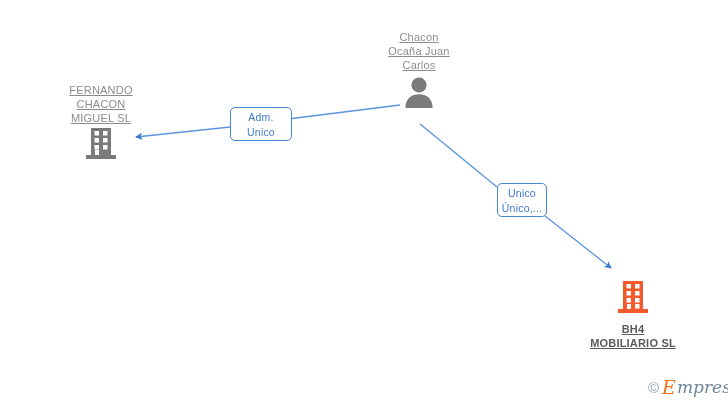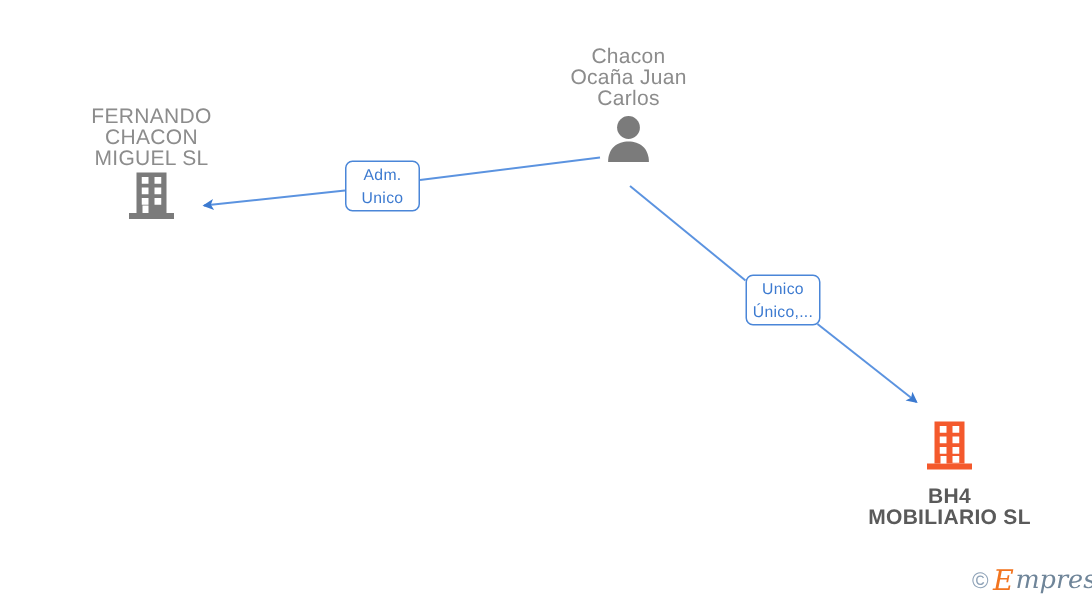--- a/index.html
+++ b/index.html
@@ -22,24 +22,25 @@
     left: 0;
     top: 0;
     width: 728px;
     height: 400px;
   }
   .node {
     position: absolute;
     text-align: center;
   }
   .node-label {
-    font-size: 14px;
+    font-size: 11px;
     line-height: 14px;
     letter-spacing: 0.2px;
     white-space: pre-line;
+    text-decoration: underline;
   }
   .label-gray {
     color: #8c8c8c;
   }
   .label-dark {
     color: #5a5a5a;
     font-weight: bold;
   }
   .label-person {
     color: #8c8c8c;
@@ -108,21 +109,21 @@
 
     <path d="M400,105 L280,120" stroke="#5b93e0" stroke-width="1.3" fill="none"></path>
 
     <path d="M230,127 L136,137" stroke="#5b93e0" stroke-width="1.3" fill="none" marker-end="url(#arrow-end)"></path>
 
     <path d="M420,124 L497,187" stroke="#5b93e0" stroke-width="1.3" fill="none"></path>
 
     <path d="M545,216 L611,268" stroke="#5b93e0" stroke-width="1.3" fill="none" marker-end="url(#arrow-end)"></path>
   </svg>
 
-  <div class="node" style="left:42px; top:70px; width:118px;">
+  <div class="node" style="left:42px; top:83px; width:118px;">
     <div class="node-label label-gray">FERNANDO
 CHACON
 MIGUEL  SL</div>
     <span class="icon-wrap">
       <svg width="34" height="36" viewBox="0 0 34 36">
         <rect x="7" y="3" width="20" height="27" fill="#7b7b7b"></rect>
         <rect x="2" y="30" width="30" height="4" fill="#7b7b7b"></rect>
         <rect x="10.5" y="6" width="4.5" height="4.5" fill="#ffffff"></rect>
         <rect x="19" y="6" width="4.5" height="4.5" fill="#ffffff"></rect>
         <rect x="10.5" y="13" width="4.5" height="4.5" fill="#ffffff"></rect>
@@ -158,21 +159,21 @@
         <rect x="10.5" y="20" width="4.5" height="4.5" fill="#ffffff"></rect>
         <rect x="19" y="20" width="4.5" height="4.5" fill="#ffffff"></rect>
         <rect x="11" y="26" width="4" height="5" fill="#ffffff"></rect>
         <rect x="19" y="26" width="4.5" height="4.5" fill="#ffffff"></rect>
       </svg>
     </span>
     <div class="node-label label-dark" style="margin-top:3px;">BH4
 MOBILIARIO SL</div>
   </div>
 
-  <div class="edge-label" style="left:230px; top:107px; width:50px; height:34px;">Adm.
+  <div class="edge-label" style="left:230px; top:107px; width:62px; height:34px;">Adm.
 Unico</div>
 
   <div class="edge-label" style="left:497px; top:183px; width:50px; height:34px;">Unico
 Único,...</div>
 
   <div id="watermark" style="left:648px; top:378px;">
     <span class="wm-c">©</span>
     <span class="wm-e">E</span>
     <span class="wm-rest">mpresia</span>
   </div>

